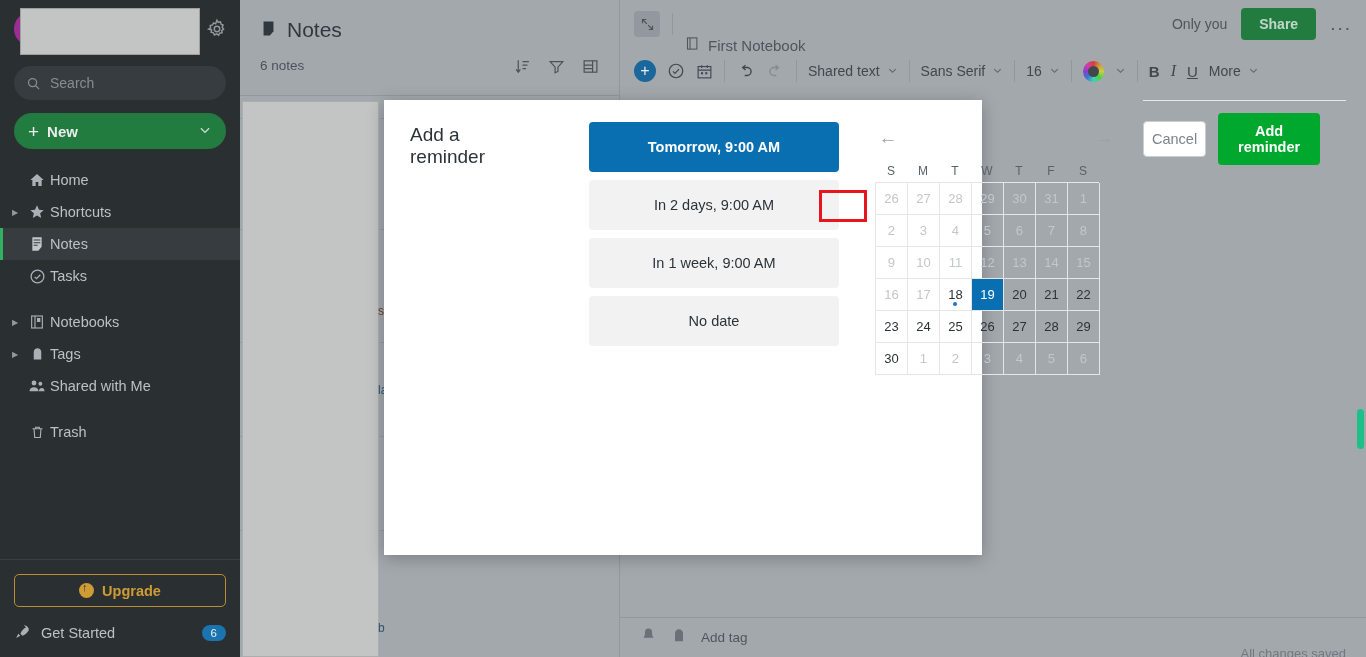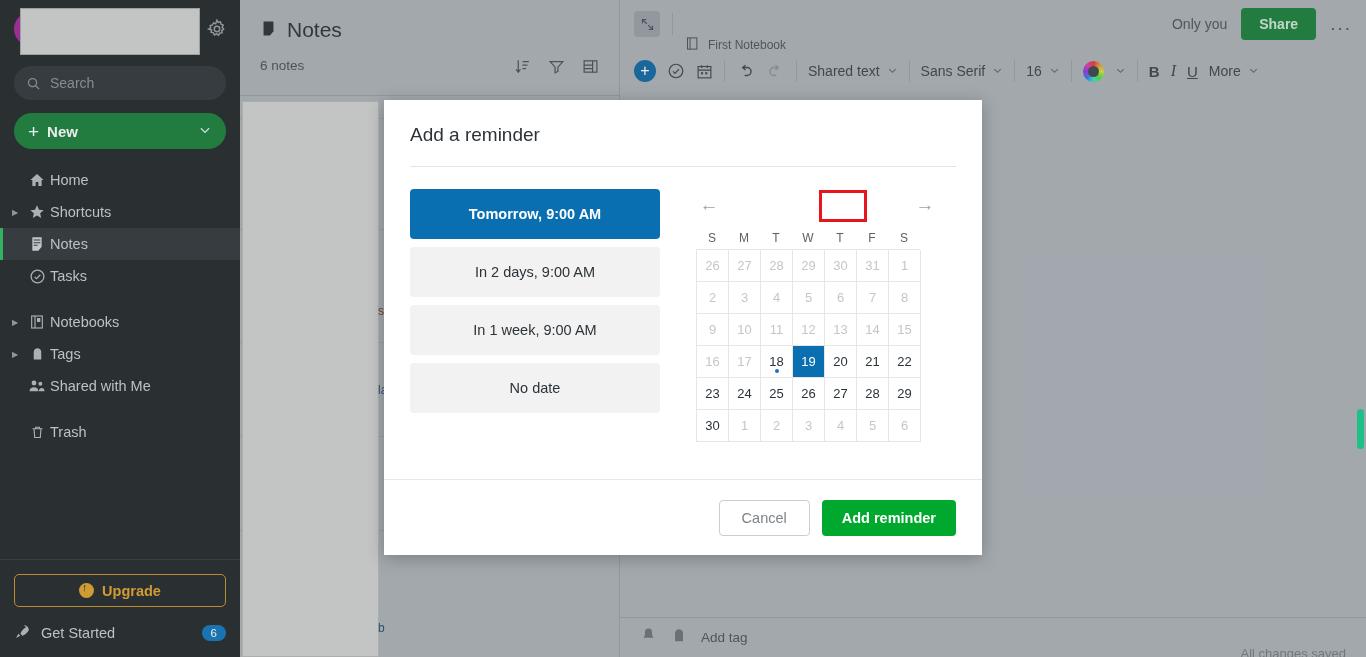--- a/index.html
+++ b/index.html
@@ -116,21 +116,21 @@
   .editor { flex: 1; height: 657px; background: #adb2b8; position: relative; }
   .ed-top {
     height: 48px; display: flex; align-items: center; padding: 0 14px; gap: 12px;
   }
   .expand-btn {
     width: 26px; height: 26px; border-radius: 4px; background: #9aa0a6;
     display: flex; align-items: center; justify-content: center; color: #4a5157;
     cursor: pointer;
   }
   .vsep { width: 1px; height: 22px; background: #9aa0a6; }
-  .nb-crumb { display: flex; align-items: center; gap: 8px; font-size: 12px; color: #4e555b; cursor: pointer; margin-top: 42px; }
+  .nb-crumb { display: flex; align-items: center; gap: 8px; font-size: 15px; color: #4e555b; cursor: pointer; margin-top: 42px; }
   .ed-top-right { margin-left: auto; display: flex; align-items: center; gap: 14px; }
   .onlyyou { font-size: 14px; color: #4e555b; }
   .sharebtn {
     background: #1b7f3b; color: #cfe8d7; font-size: 14px; font-weight: 600;
     border-radius: 4px; padding: 8px 18px; cursor: pointer;
   }
   .dots { color: #4e555b; font-size: 19px; letter-spacing: 2px; cursor: pointer; }
 
   .ed-toolbar {
     height: 46px; display: flex; align-items: center; padding: 0 14px; gap: 11px;
@@ -167,21 +167,21 @@
     color: #4e555b;
   }
   .addtag { font-size: 13.5px; color: #4e555b; cursor: pointer; }
   .saved { margin-left: auto; font-size: 13px; color: #767c82; margin-top: 32px; }
 
   
   .scrim { position: absolute; inset: 0; background: rgba(90,95,100,0.12); }
   .modal {
     position: absolute; left: 384px; top: 100px; width: 598px; height: 455px;
     background: #fff; box-shadow: 0 3px 16px rgba(0,0,0,0.25);
-    display: flex; flex-direction: column;
+    display: flex; flex-direction: row;
   }
   .modal-title { font-size: 19px; color: #2c3338; padding: 24px 26px 0 26px; }
   .modal-hr { margin: 20px 26px 0 26px; height: 1px; background: #e3e3e3; }
   .modal-body { display: flex; padding: 22px 26px 0 26px; gap: 36px; flex: 1; }
   .quick { width: 250px; display: flex; flex-direction: column; gap: 8px; }
   .qbtn {
     height: 50px; border-radius: 4px;
     background: #f2f2f2; color: #2c3338;
     font-size: 14.5px;
     display: flex; align-items: center; justify-content: center;
@@ -216,21 +216,21 @@
     width: 4px; height: 4px; border-radius: 50%; background: #1a73c8;
   }
 
   .modal-foot {
     border-top: 1px solid #e8e8e8;
     height: 76px; display: flex; align-items: center; justify-content: flex-end;
     gap: 12px; padding-right: 26px;
   }
   .btn-cancel {
     border: 1px solid #cdcdcd; border-radius: 4px; background: #fff;
-    color: #7c8389; font-size: 14.5px; padding: 9px 22px; cursor: pointer; margin-left: 46px;
+    color: #7c8389; font-size: 14.5px; padding: 9px 8px; cursor: pointer;
   }
   .btn-add {
     border: none; border-radius: 4px; background: #00a82d;
     color: #fff; font-size: 14.5px; font-weight: 700; padding: 10px 20px; cursor: pointer;
   }
 </style>
 </head>
 <body>
 
 <div id="app">

